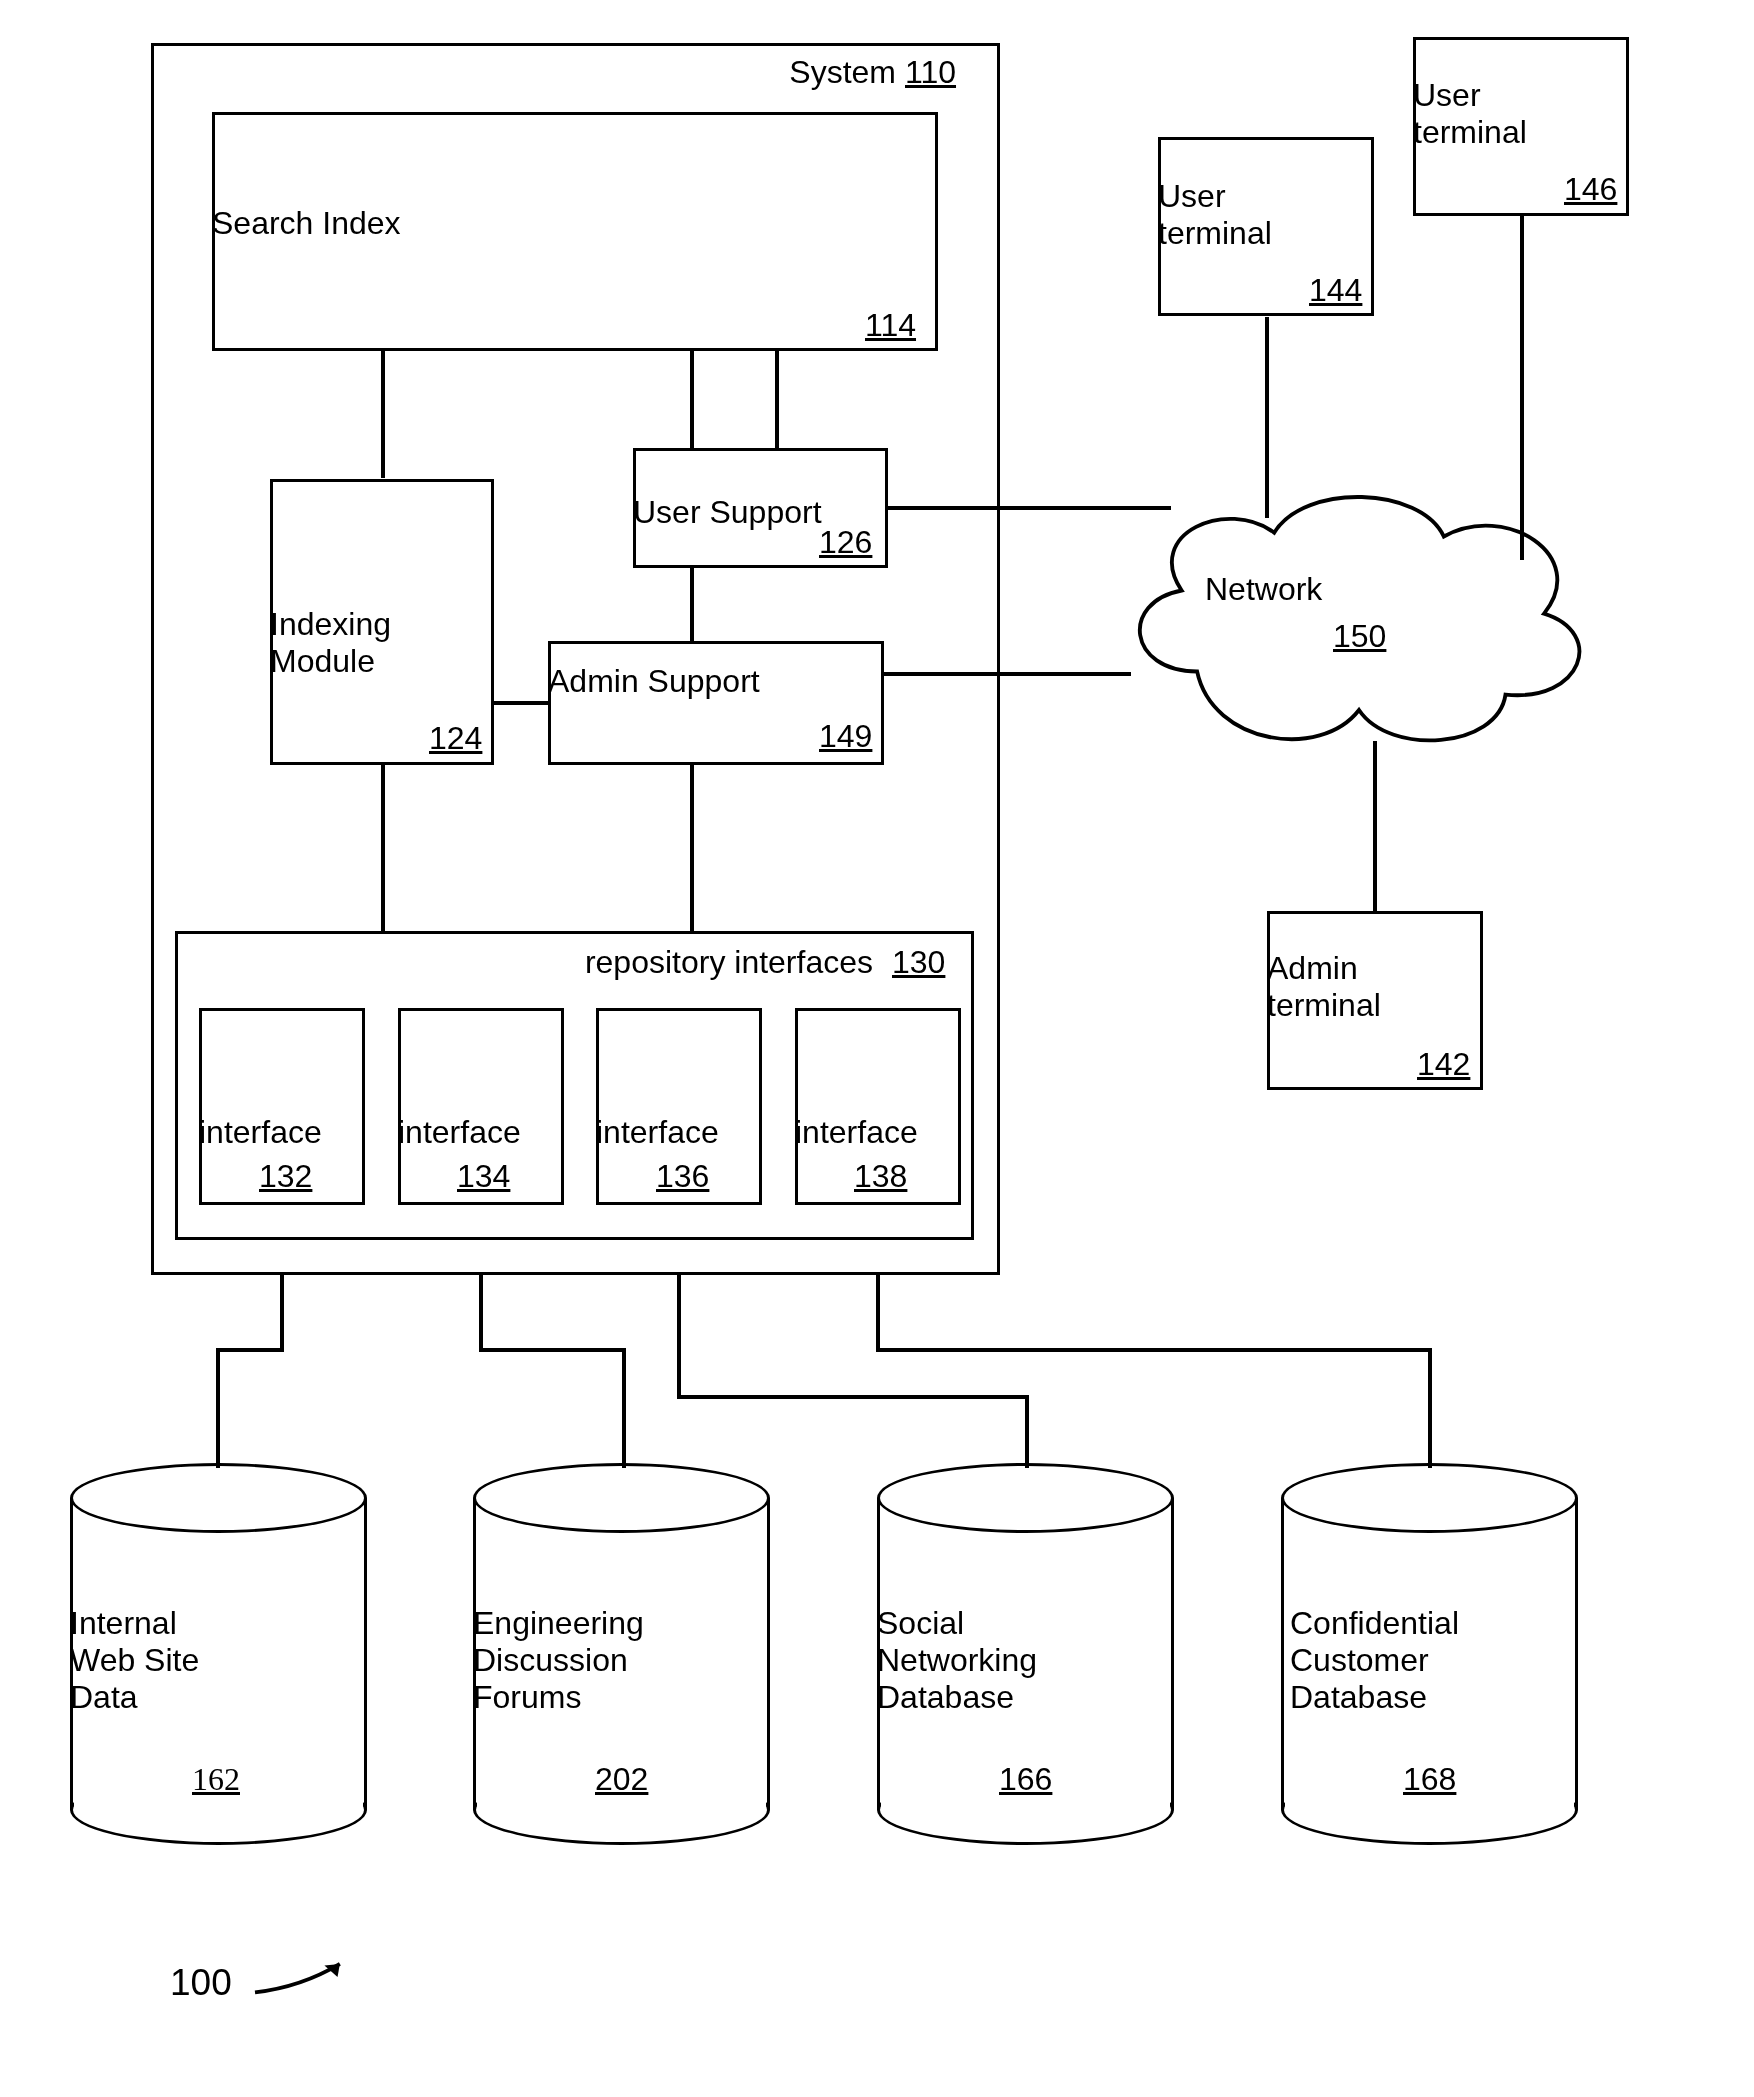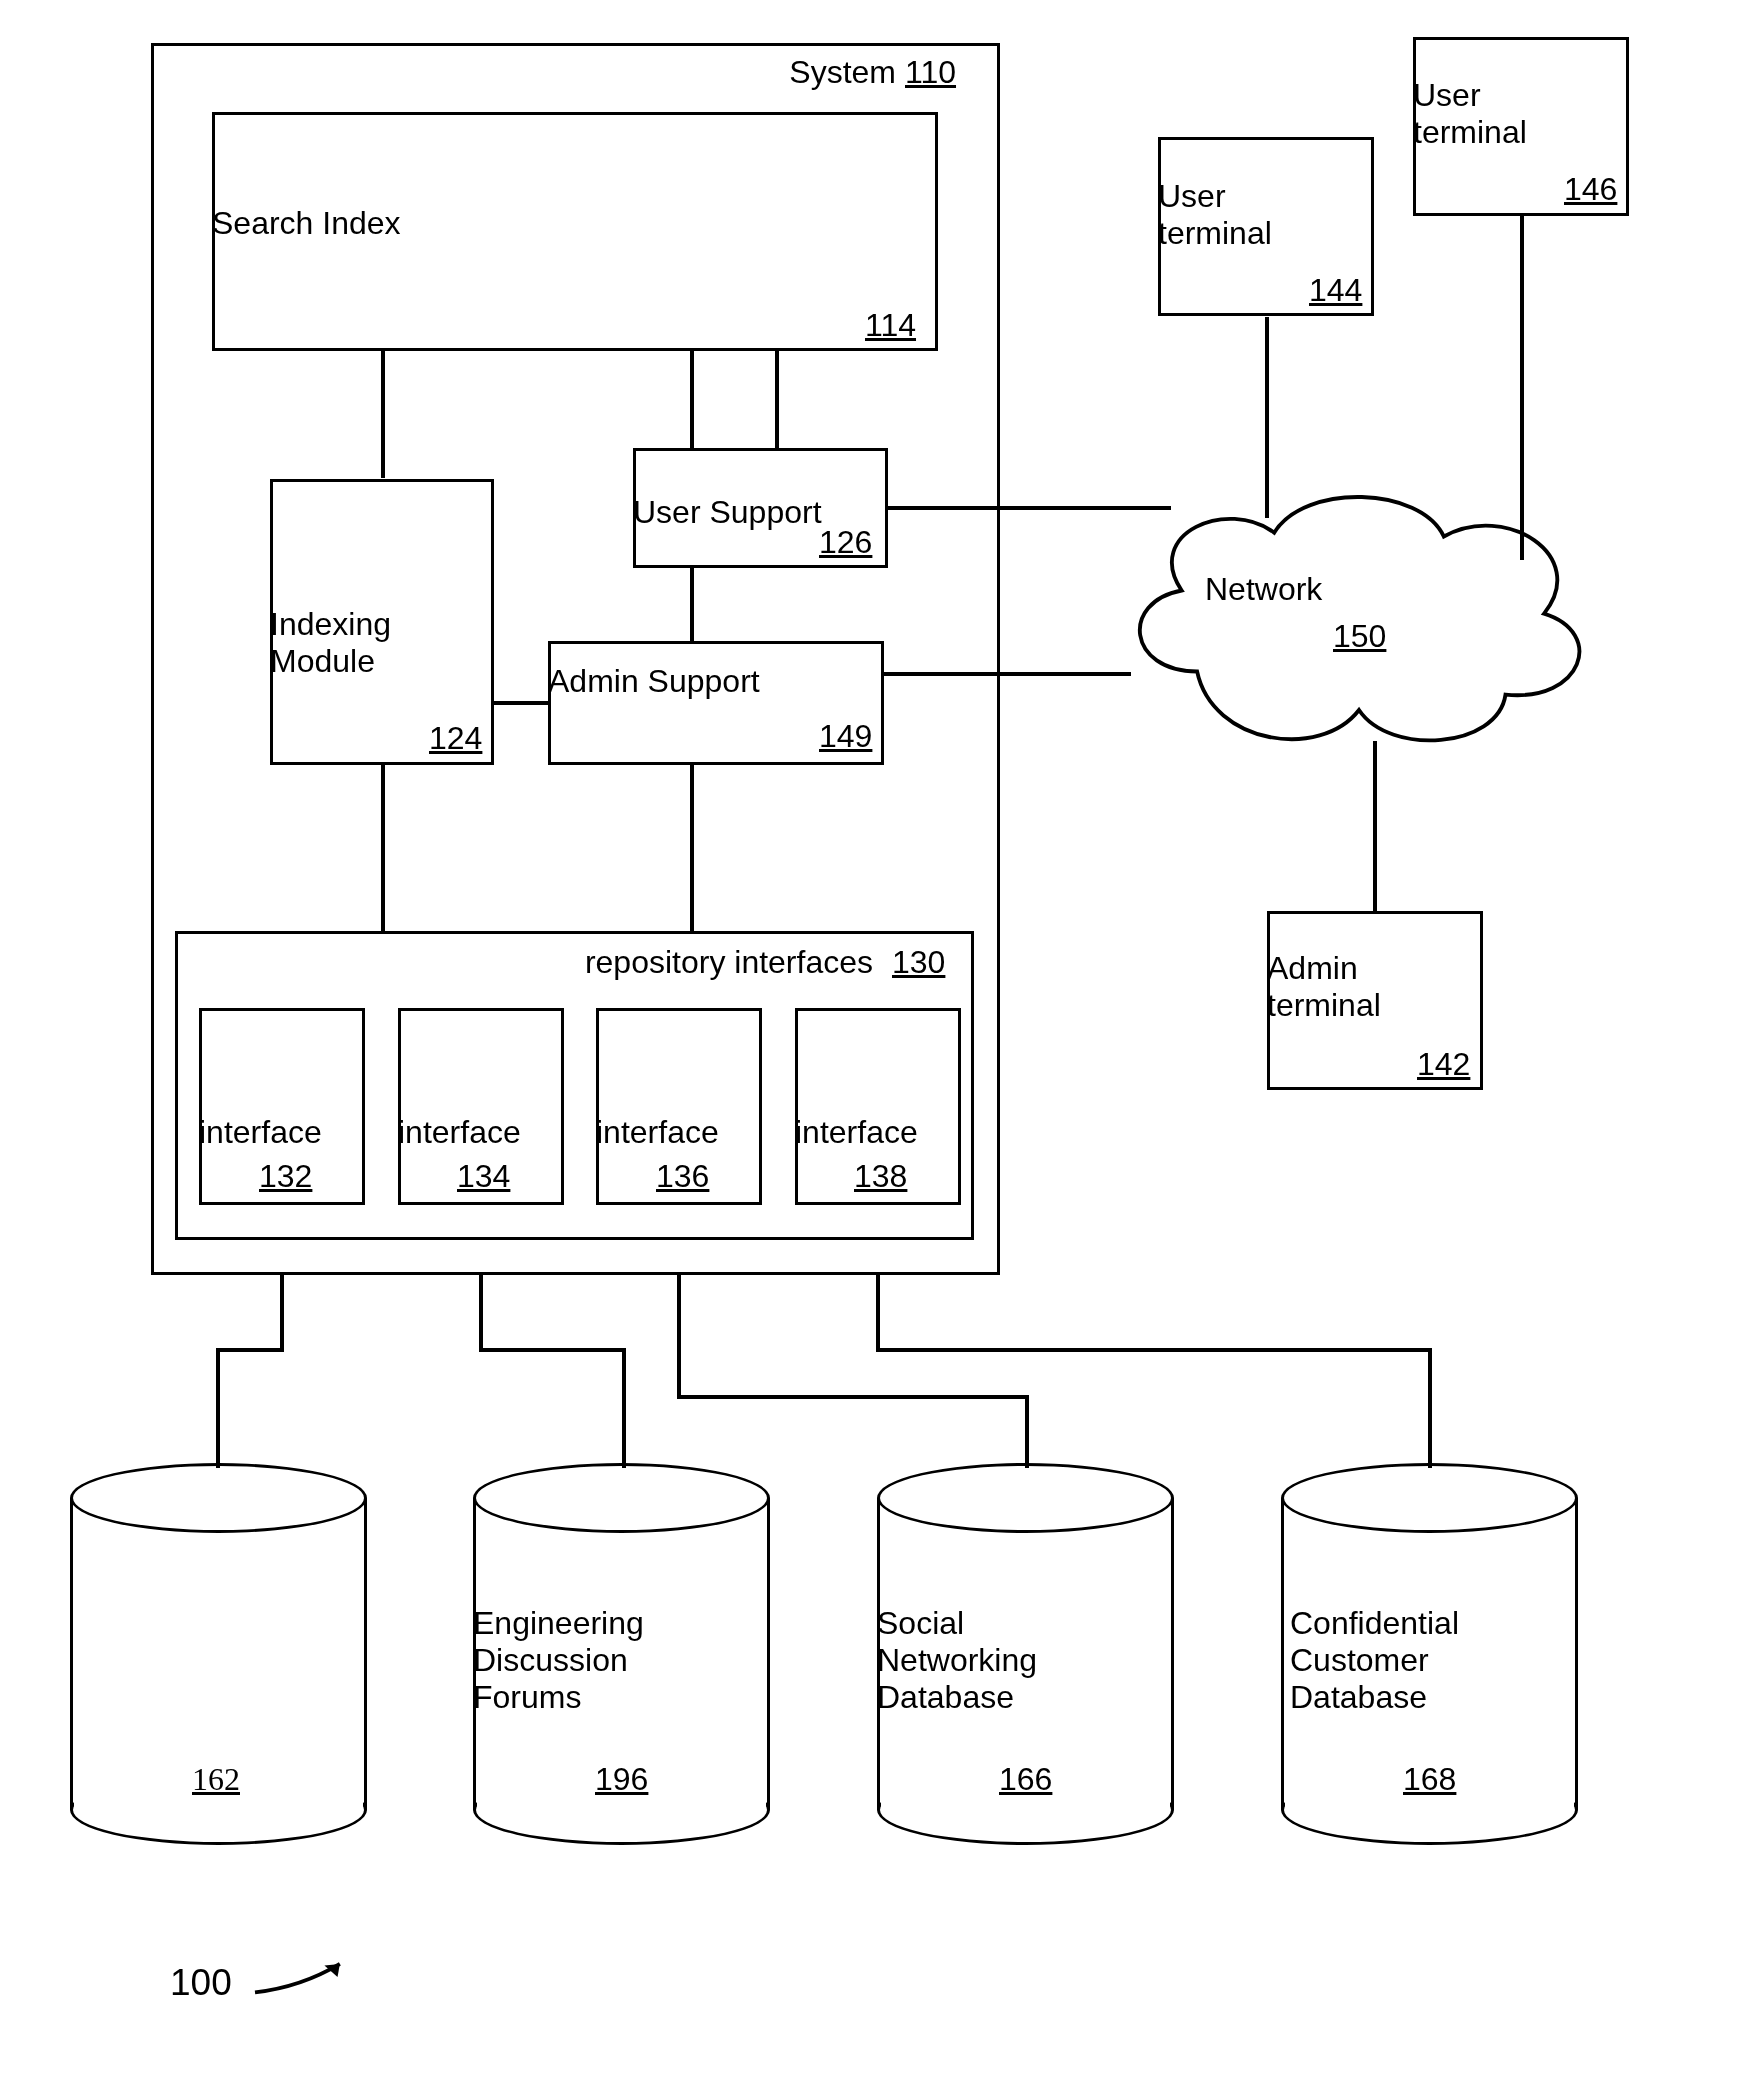--- a/index.html
+++ b/index.html
@@ -155,32 +155,35 @@
   <span class="label" style="left:1267px; top:950px; width:216px;">Admin
 terminal</span>
   <span class="ref" style="left:1417px; top:1046px;">142</span>
 
   <div class="db" style="left:70px; top:1463px; width:297px; height:382px;">
     <div class="body" style="top:35px; bottom:35px;"></div>
     <div class="bot-ellipse" style="bottom:0; height:70px;"></div>
     <div class="bot-mask" style="bottom:35px; height:37px;"></div>
     <div class="top-ellipse" style="top:0; height:70px;"></div>
   </div>
+  <span class="label" style="left:70px; top:1605px; width:297px;">Internal
+Web Site
+Data</span>
   <span class="ref" style="left:192px; top:1761px;font-family:Liberation Serif, serif;">162</span>
 
   <div class="db" style="left:473px; top:1463px; width:297px; height:382px;">
     <div class="body" style="top:35px; bottom:35px;"></div>
     <div class="bot-ellipse" style="bottom:0; height:70px;"></div>
     <div class="bot-mask" style="bottom:35px; height:37px;"></div>
     <div class="top-ellipse" style="top:0; height:70px;"></div>
   </div>
   <span class="label" style="left:473px; top:1605px; width:297px;">Engineering
 Discussion
 Forums</span>
-  <span class="ref" style="left:595px; top:1761px;">196</span>
+  <span class="ref" style="left:595px; top:1761px;">202</span>
 
   <div class="db" style="left:877px; top:1463px; width:297px; height:382px;">
     <div class="body" style="top:35px; bottom:35px;"></div>
     <div class="bot-ellipse" style="bottom:0; height:70px;"></div>
     <div class="bot-mask" style="bottom:35px; height:37px;"></div>
     <div class="top-ellipse" style="top:0; height:70px;"></div>
   </div>
   <span class="label" style="left:877px; top:1605px; width:297px;">Social
 Networking
 Database</span>

